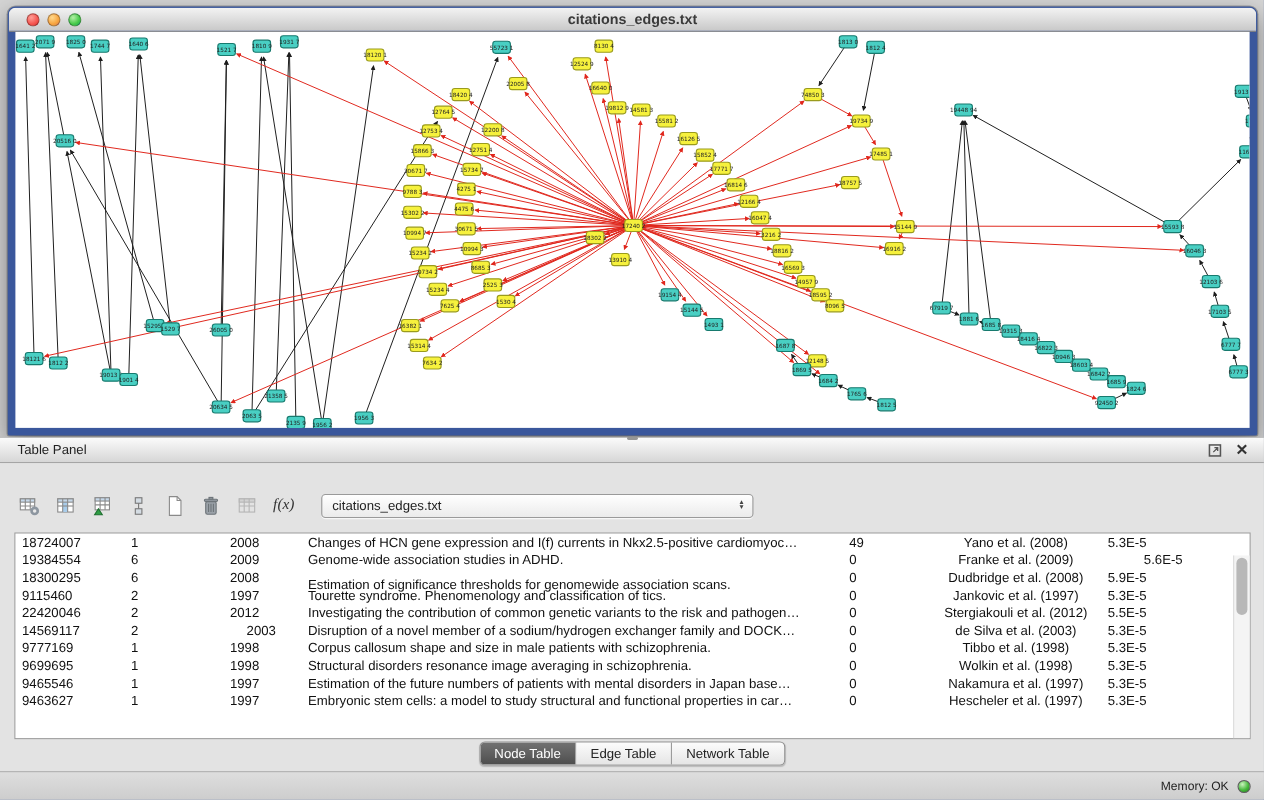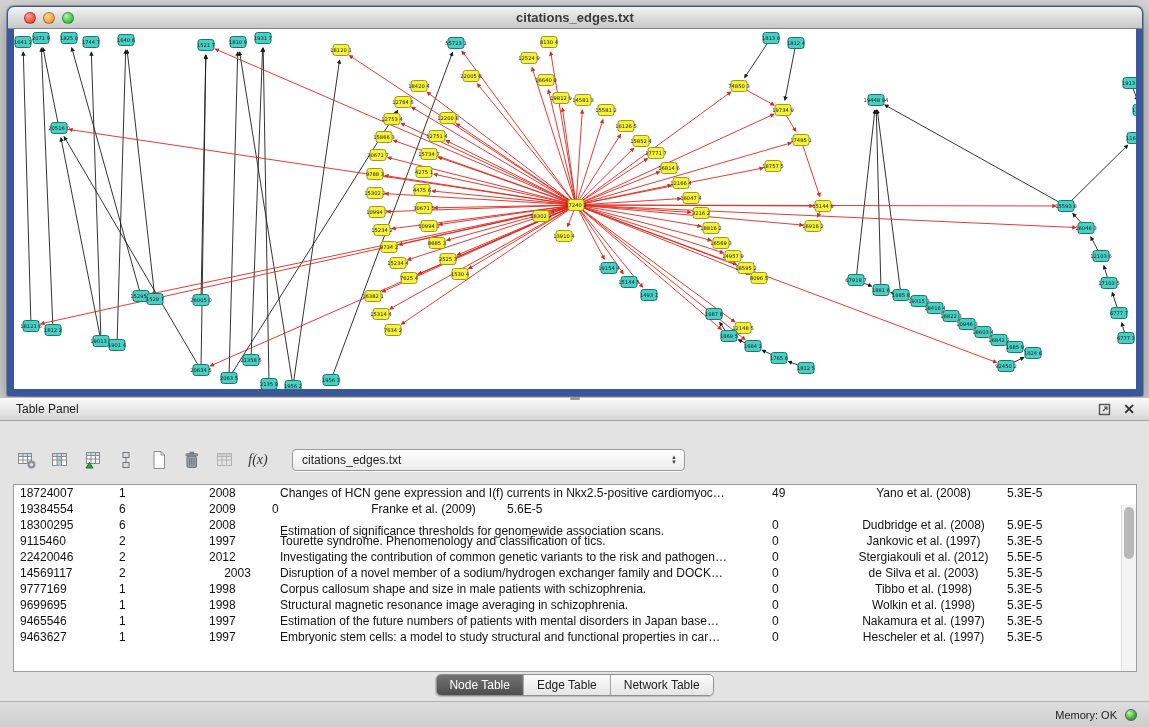--- a/index.html
+++ b/index.html
@@ -827,23 +827,24 @@
           <div class="td" style="width: 65px; text-align: left; padding-left: 8px;">2008</div>
           <div class="td" style="width: 500px; text-align: left; padding-left: 14px;">Changes of HCN gene expression and I(f) currents in Nkx2.5-positive cardiomyoc…</div>
           <div class="td" style="width: 80px; text-align: left; padding-left: 6px;">49</div>
           <div class="td" style="width: 155px; text-align: center; padding-left: 0px;">Yano et al. (2008)</div>
           <div class="td" style="width: 107px; text-align: left; padding-left: 6px;">5.3E-5</div>
         </div>
         <div class="tr">
           <div class="td" style="width: 97px; text-align: left; padding-left: 6px;">19384554</div>
           <div class="td" style="width: 90px; text-align: left; padding-left: 8px;">6</div>
           <div class="td" style="width: 65px; text-align: left; padding-left: 8px;">2009</div>
+          <div class="td" style="width: 500px; text-align: left; padding-left: 14px;">Genome-wide association studies in ADHD.</div>
           <div class="td" style="width: 80px; text-align: left; padding-left: 6px;">0</div>
           <div class="td" style="width: 155px; text-align: center; padding-left: 0px;">Franke et al. (2009)</div>
-          <div class="td" style="width: 107px; text-align: left; padding-left: 6px;">5.6E-5</div>
+          <div class="td" style="width: 107px; text-align: center; padding-left: 6px;">5.6E-5</div>
         </div>
         <div class="tr">
           <div class="td" style="width: 97px; text-align: left; padding-left: 6px;">18300295</div>
           <div class="td" style="width: 90px; text-align: left; padding-left: 8px;">6</div>
           <div class="td" style="width: 65px; text-align: left; padding-left: 8px;">2008</div>
           <div class="td" style="width: 500px; text-align: left; padding-left: 14px; margin-top: 11px;">Estimation of significance thresholds for genomewide association scans.</div>
           <div class="td" style="width: 80px; text-align: left; padding-left: 6px;">0</div>
           <div class="td" style="width: 155px; text-align: center; padding-left: 0px;">Dudbridge et al. (2008)</div>
           <div class="td" style="width: 107px; text-align: left; padding-left: 6px;">5.9E-5</div>
         </div>
@@ -880,21 +881,21 @@
           <div class="td" style="width: 65px; text-align: left; padding-left: 8px;">1998</div>
           <div class="td" style="width: 500px; text-align: left; padding-left: 14px;">Corpus callosum shape and size in male patients with schizophrenia.</div>
           <div class="td" style="width: 80px; text-align: left; padding-left: 6px;">0</div>
           <div class="td" style="width: 155px; text-align: center; padding-left: 0px;">Tibbo et al. (1998)</div>
           <div class="td" style="width: 107px; text-align: left; padding-left: 6px;">5.3E-5</div>
         </div>
         <div class="tr">
           <div class="td" style="width: 97px; text-align: left; padding-left: 6px;">9699695</div>
           <div class="td" style="width: 90px; text-align: left; padding-left: 8px;">1</div>
           <div class="td" style="width: 65px; text-align: left; padding-left: 8px;">1998</div>
-          <div class="td" style="width: 500px; text-align: left; padding-left: 14px;">Structural magnetic resonance image averaging in schizophrenia.</div>
+          <div class="td" style="width: 500px; text-align: left; padding-left: 14px;">Structural disorders resonance image averaging in schizophrenia.</div>
           <div class="td" style="width: 80px; text-align: left; padding-left: 6px;">0</div>
           <div class="td" style="width: 155px; text-align: center; padding-left: 0px;">Wolkin et al. (1998)</div>
           <div class="td" style="width: 107px; text-align: left; padding-left: 6px;">5.3E-5</div>
         </div>
         <div class="tr">
           <div class="td" style="width: 97px; text-align: left; padding-left: 6px;">9465546</div>
           <div class="td" style="width: 90px; text-align: left; padding-left: 8px;">1</div>
           <div class="td" style="width: 65px; text-align: left; padding-left: 8px;">1997</div>
           <div class="td" style="width: 500px; text-align: left; padding-left: 14px;">Estimation of the future numbers of patients with mental disorders in Japan base…</div>
           <div class="td" style="width: 80px; text-align: left; padding-left: 6px;">0</div>

